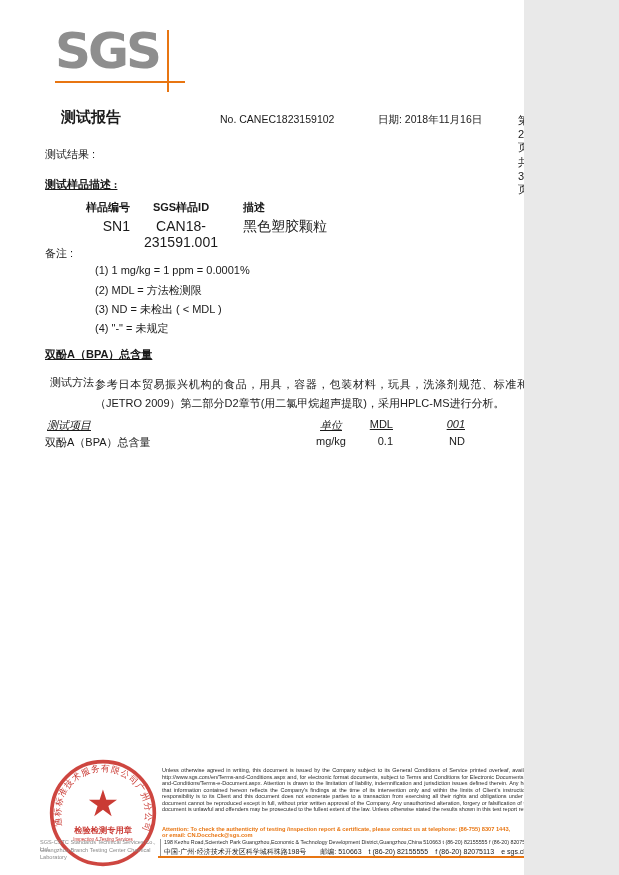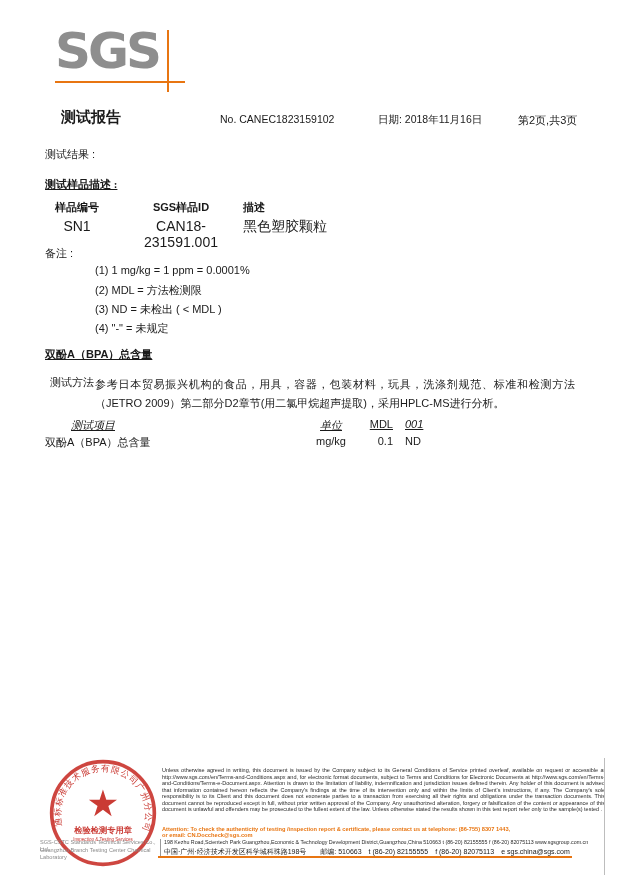--- a/index.html
+++ b/index.html
@@ -1,50 +1,50 @@
 <!DOCTYPE html>
 <html><head>
 <meta charset="utf-8">
 <style>
   html,body{margin:0;padding:0;background:#e9e9e9;}
-  .page{position:relative;width:619px;height:875px;background:#ffffff;
+  .page{position:relative;width:524px;height:875px;background:#ffffff;
         font-family:"Liberation Sans","DejaVu Sans",sans-serif;color:#1a1a1a;overflow:hidden;}
   .abs{position:absolute;}
   
   .logo-text{left:55px;top:22px;font-size:50px;font-weight:bold;color:#8e8e8e;
              letter-spacing:-3px;font-family:"DejaVu Sans",sans-serif;}
   .logo-hline{left:55px;top:81px;width:130px;height:2px;background:#e87511;}
   .logo-vline{left:167px;top:30px;width:2px;height:62px;background:#e87511;}
   
   .doc-title{left:61px;top:108px;font-size:15px;font-weight:bold;text-align:right;}
   .report-no{left:220px;top:113px;font-size:10.5px;}
   .report-date{left:378px;top:113px;font-size:10.5px;}
   .page-info{left:518px;top:113px;font-size:11px;}
   .results-label{left:45px;top:147px;font-size:11px;}
   .sample-heading{left:45px;top:177px;font-size:11px;font-weight:bold;text-decoration:underline;font-family:Liberation Serif, serif;}
   .s-h{font-size:11px;font-weight:bold;}
   .s-c{font-size:14px;}
-  .col1{left:33px;width:88px;text-align:center;}
+  .col1{left:42px;width:88px;text-align:right;}
   .col2{left:128px;width:106px;text-align:center;}
   .col3{left:243px;}
   .rowh{top:200px;}
   .rowd{top:218px;}
   .notes-label{left:45px;top:246px;font-size:11px;}
   .note{left:95px;font-size:11px;}
   .n0{top:264px}.n1{top:283px}.n2{top:302px}.n3{top:321px}
   .bpa-heading{left:45px;top:347px;font-size:11px;font-weight:bold;text-decoration:underline;}
   .method-label{left:50px;top:375px;font-size:11px;}
   .method-text{left:95px;top:375px;width:480px;font-size:11px;line-height:19px;text-align:justify;}
   .t-h{top:418px;font-size:11px;text-decoration:underline;}
   .t-d{top:435px;font-size:11px;}
   .it{font-style:italic;}
-  .tc1h{left:71px;} .tc1{left:45px;}
+  .tc1h{left:47px;} .tc1{left:45px;}
   .tc2{left:305px;width:52px;text-align:center;}
   .tc3{left:355px;width:38px;text-align:right;}
-  .tc4{left:405px;width:44px;text-align:left;}
+  .tc4{left:421px;width:44px;text-align:right;}
   
   .stamp{left:48px;top:758px;width:110px;height:110px;}
   .company{left:40px;font-size:5.6px;color:#8a8a8a;width:125px;line-height:7px;}
   .comp1{top:839px}.comp2{top:847px}
   .legal{left:162px;top:767px;width:443px;font-size:5.5px;line-height:6.55px;
          text-align:justify;color:#2b2b2b;}
   .attn{left:162px;width:443px;font-size:5.7px;font-weight:bold;color:#e87511;line-height:6.5px;}
   .a1{top:826px}.a2{top:832px}
   .addr{left:160px;top:839px;width:412px;border-left:1px solid #999;padding-left:3px;}
   .addr-en{font-size:5.3px;color:#2b2b2b;line-height:7.5px;white-space:nowrap;}

